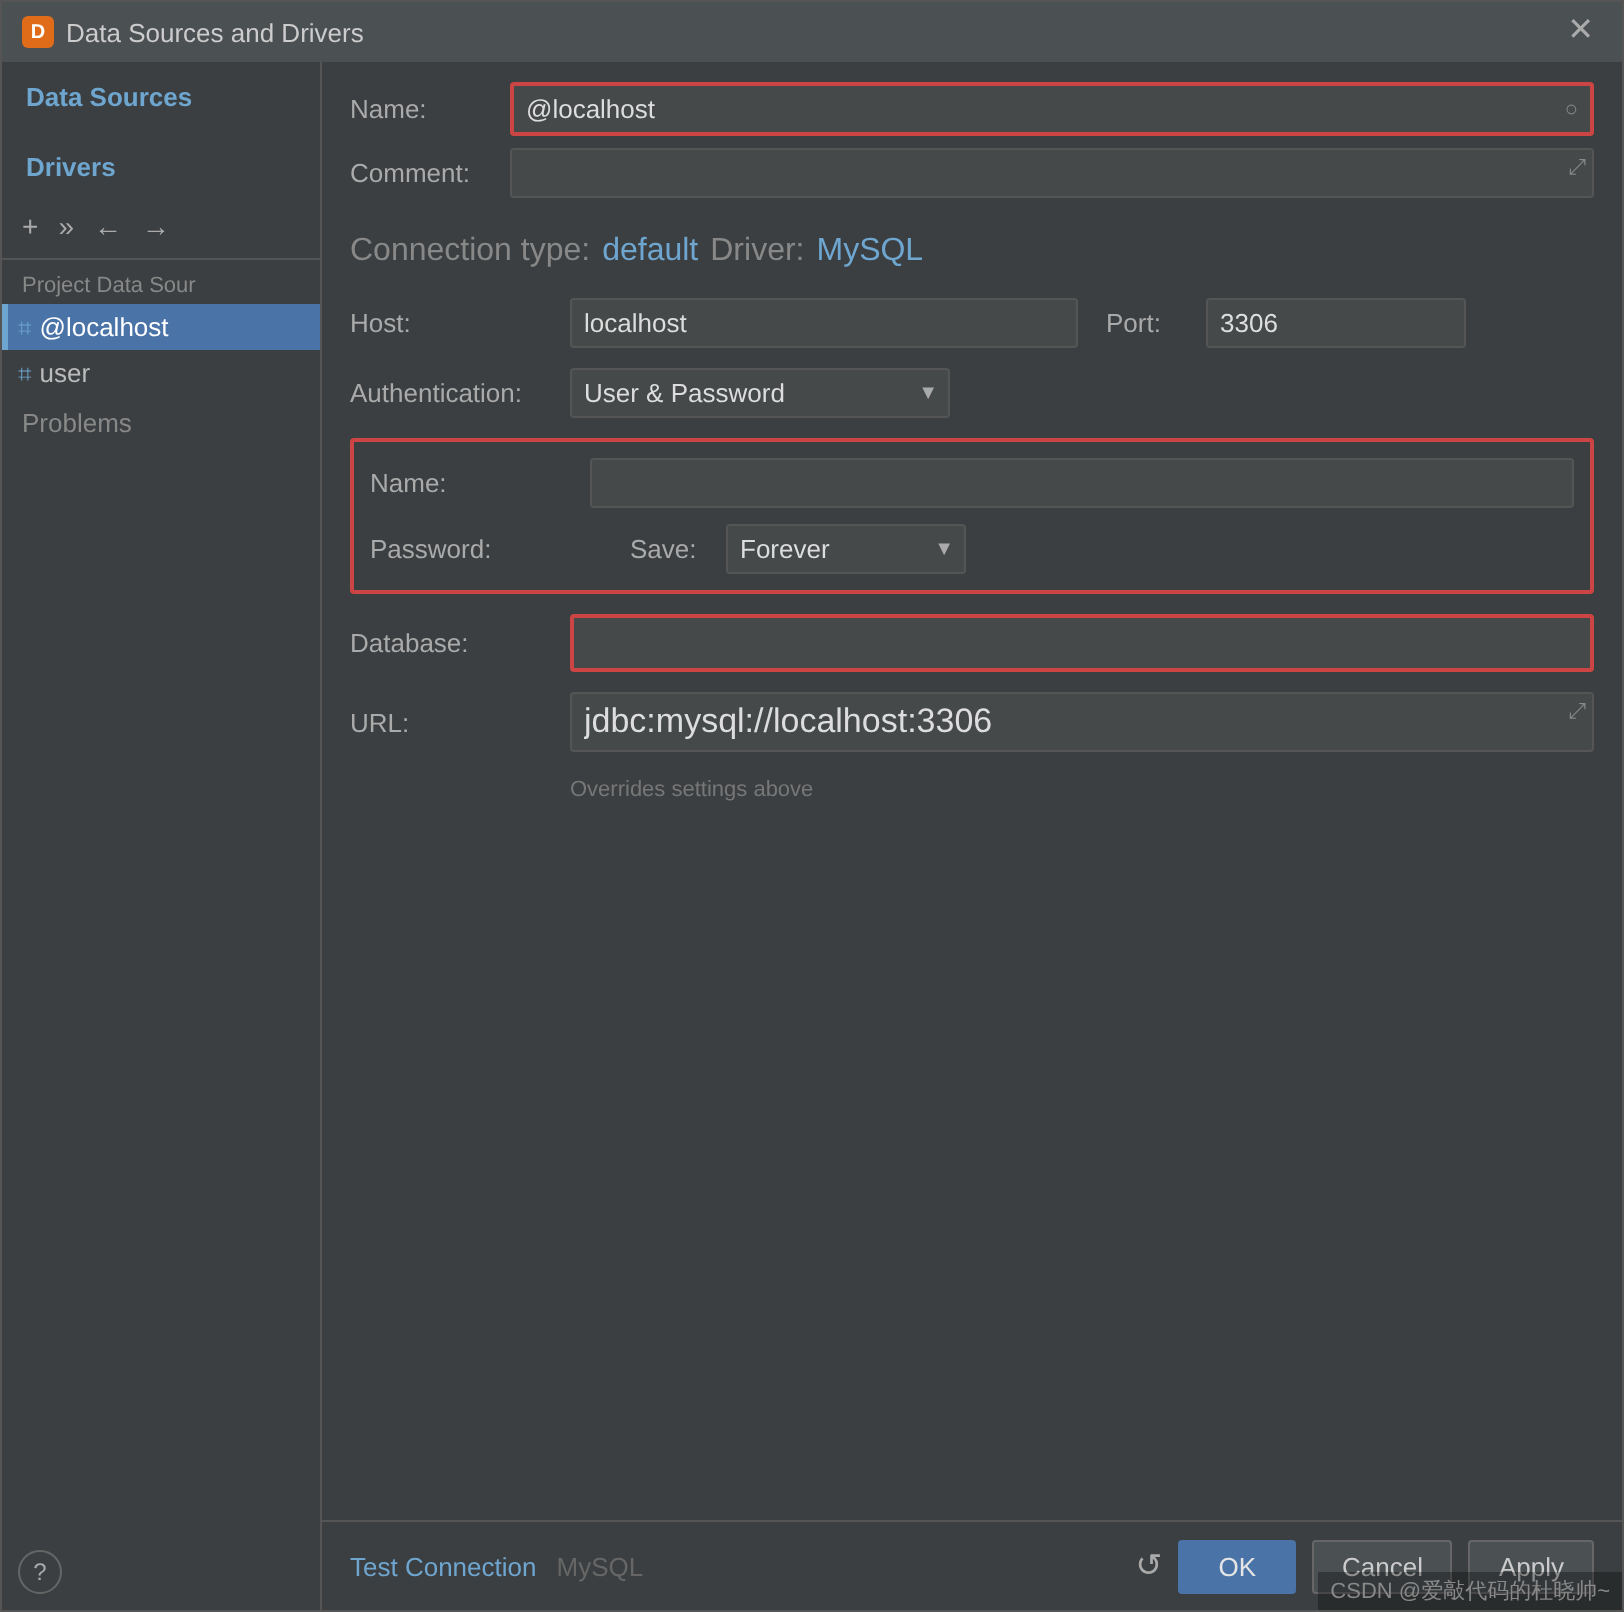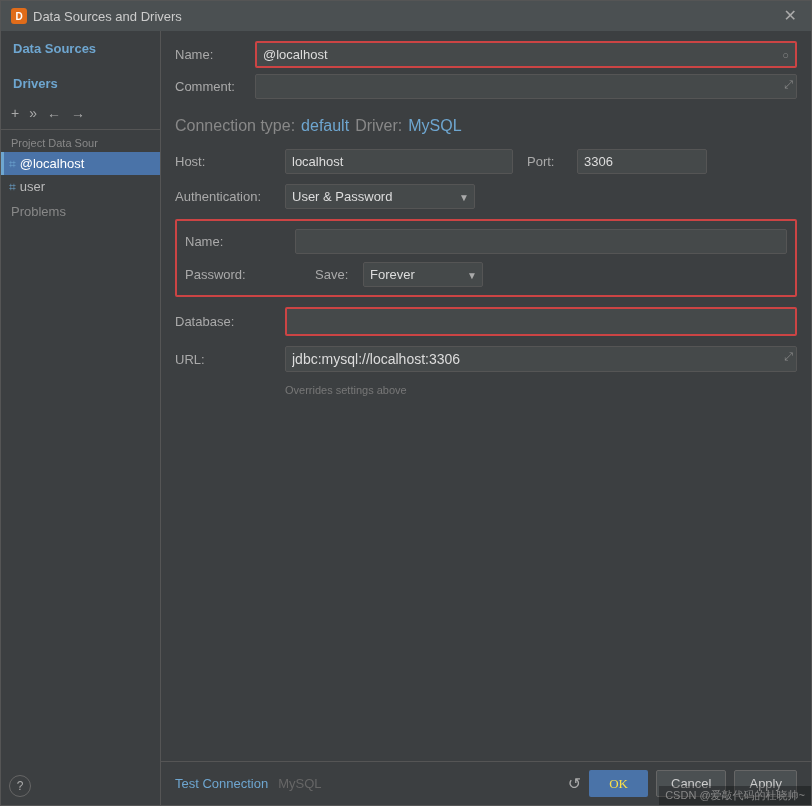--- a/index.html
+++ b/index.html
@@ -305,21 +305,21 @@
     .text-input {
       background: #45494a;
       border: 1px solid #555;
       border-radius: 2px;
       color: #dddddd;
       padding: 4px 6px;
       font-size: 13px;
       outline: none;
     }
 
-    .host-input { width: 228px; }
+    .host-input { width: 254px; }
     .port-input { width: 130px; }
 
     .port-row {
       display: flex;
       align-items: center;
       gap: 10px;
     }
 
     .select-wrapper {
       position: relative;
@@ -413,21 +413,21 @@
       position: relative;
     }
 
     .url-input {
       width: 100%;
       background: #45494a;
       border: 1px solid #555;
       border-radius: 2px;
       color: #dddddd;
       padding: 4px 24px 4px 6px;
-      font-size: 14px;
+      font-size: 17px;
       outline: none;
     }
 
     .url-expand {
       position: absolute;
       right: 4px;
       top: 4px;
       color: #888;
       font-size: 11px;
       cursor: pointer;
@@ -476,26 +476,25 @@
     }
 
     .action-buttons {
       display: flex;
       gap: 8px;
     }
 
     .btn-ok {
       background: #4a73a8;
       border: none;
-      color: #fde047;
+      color: #e5e5e5;
       padding: 5px 20px;
       font-size: 13px;
       cursor: pointer;
       border-radius: 2px;
-      font-family: Liberation Serif, serif;
     }
 
     .btn-cancel {
       background: #4b5052;
       border: 1px solid #666;
       color: #cccccc;
       padding: 5px 14px;
       font-size: 13px;
       cursor: pointer;
       border-radius: 2px;

